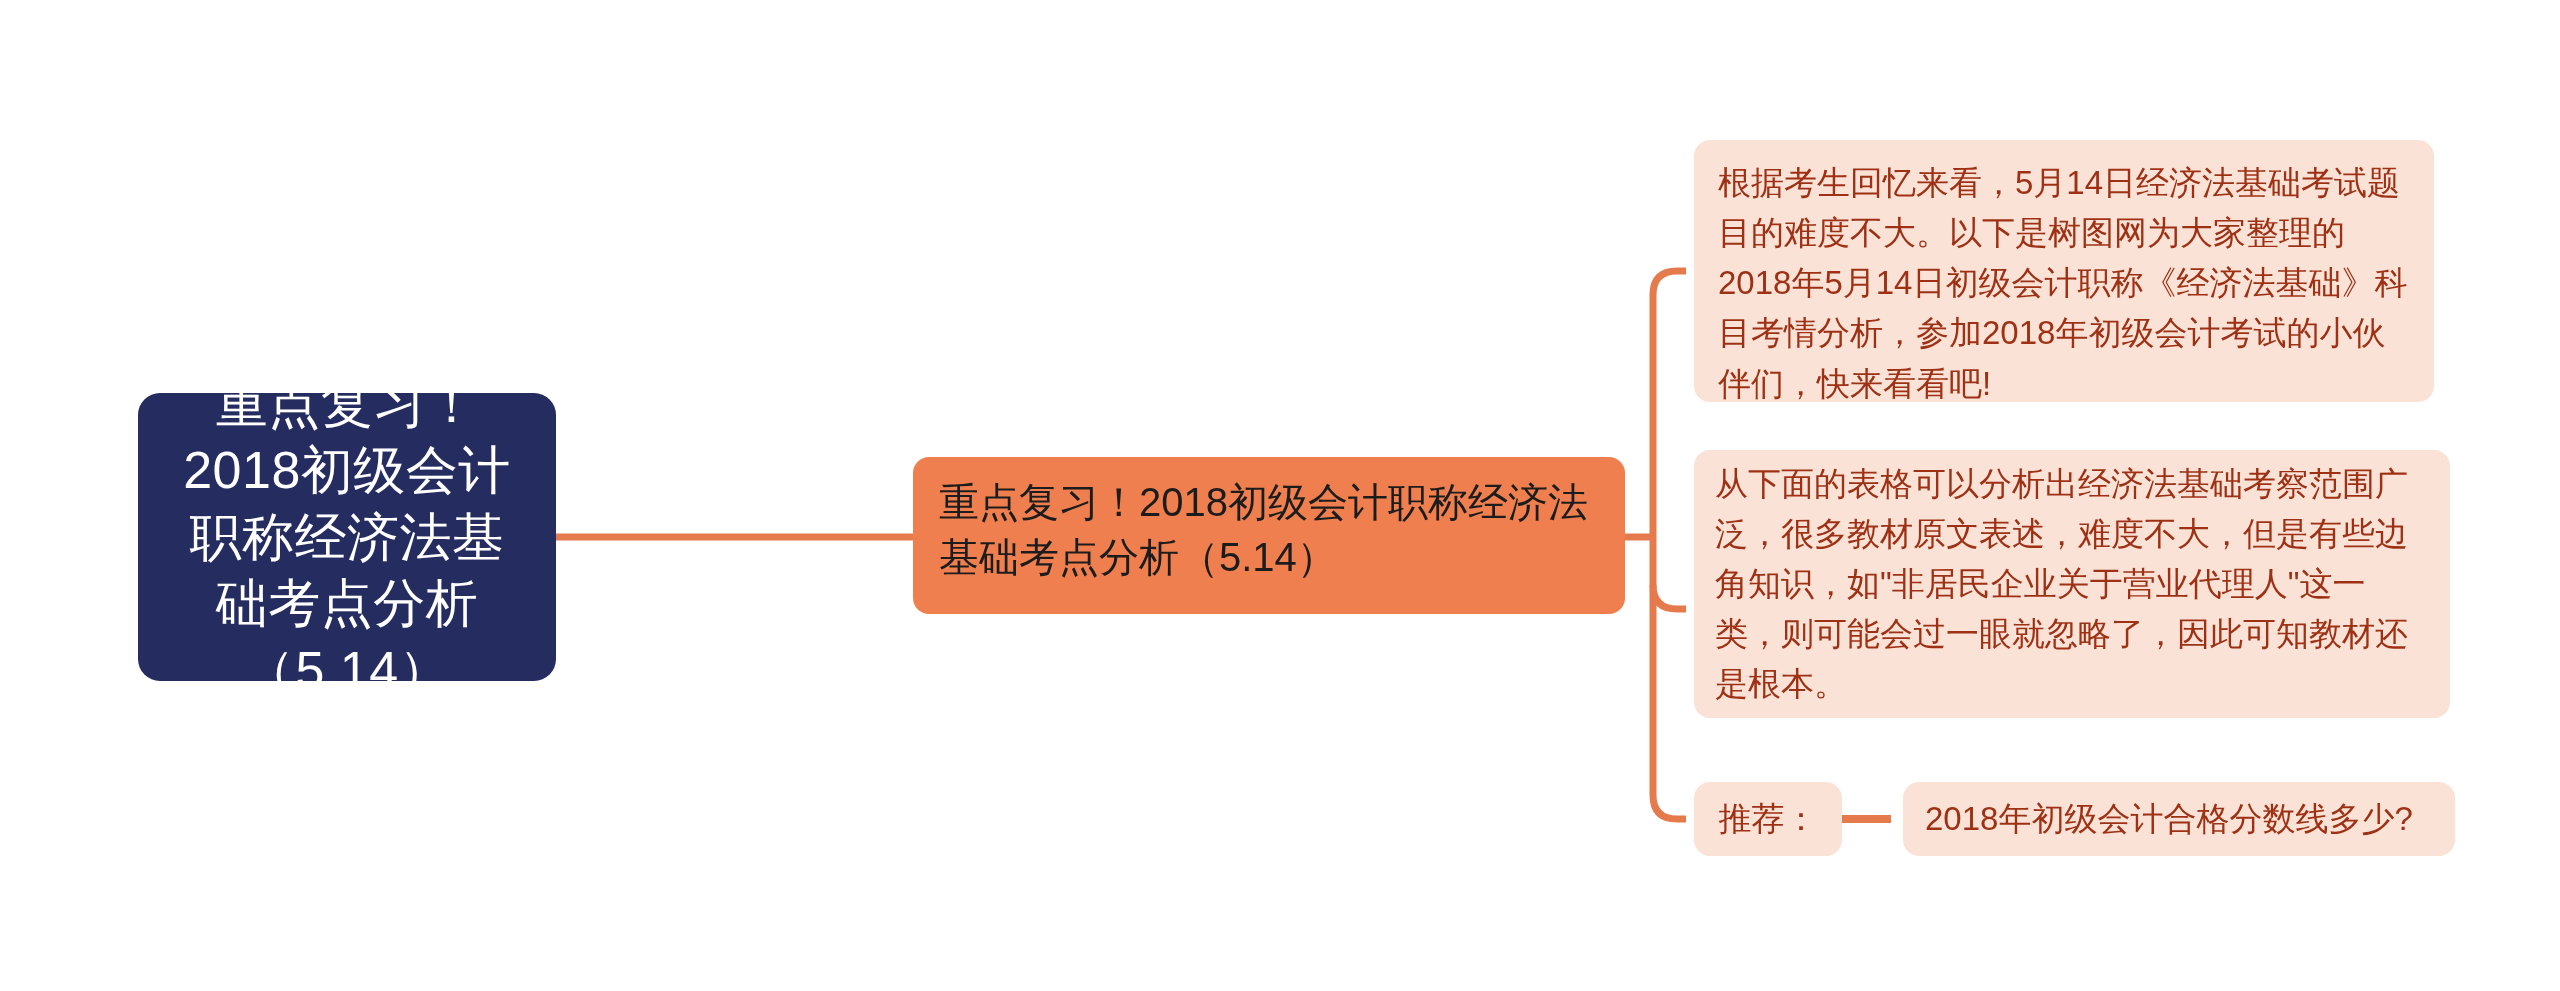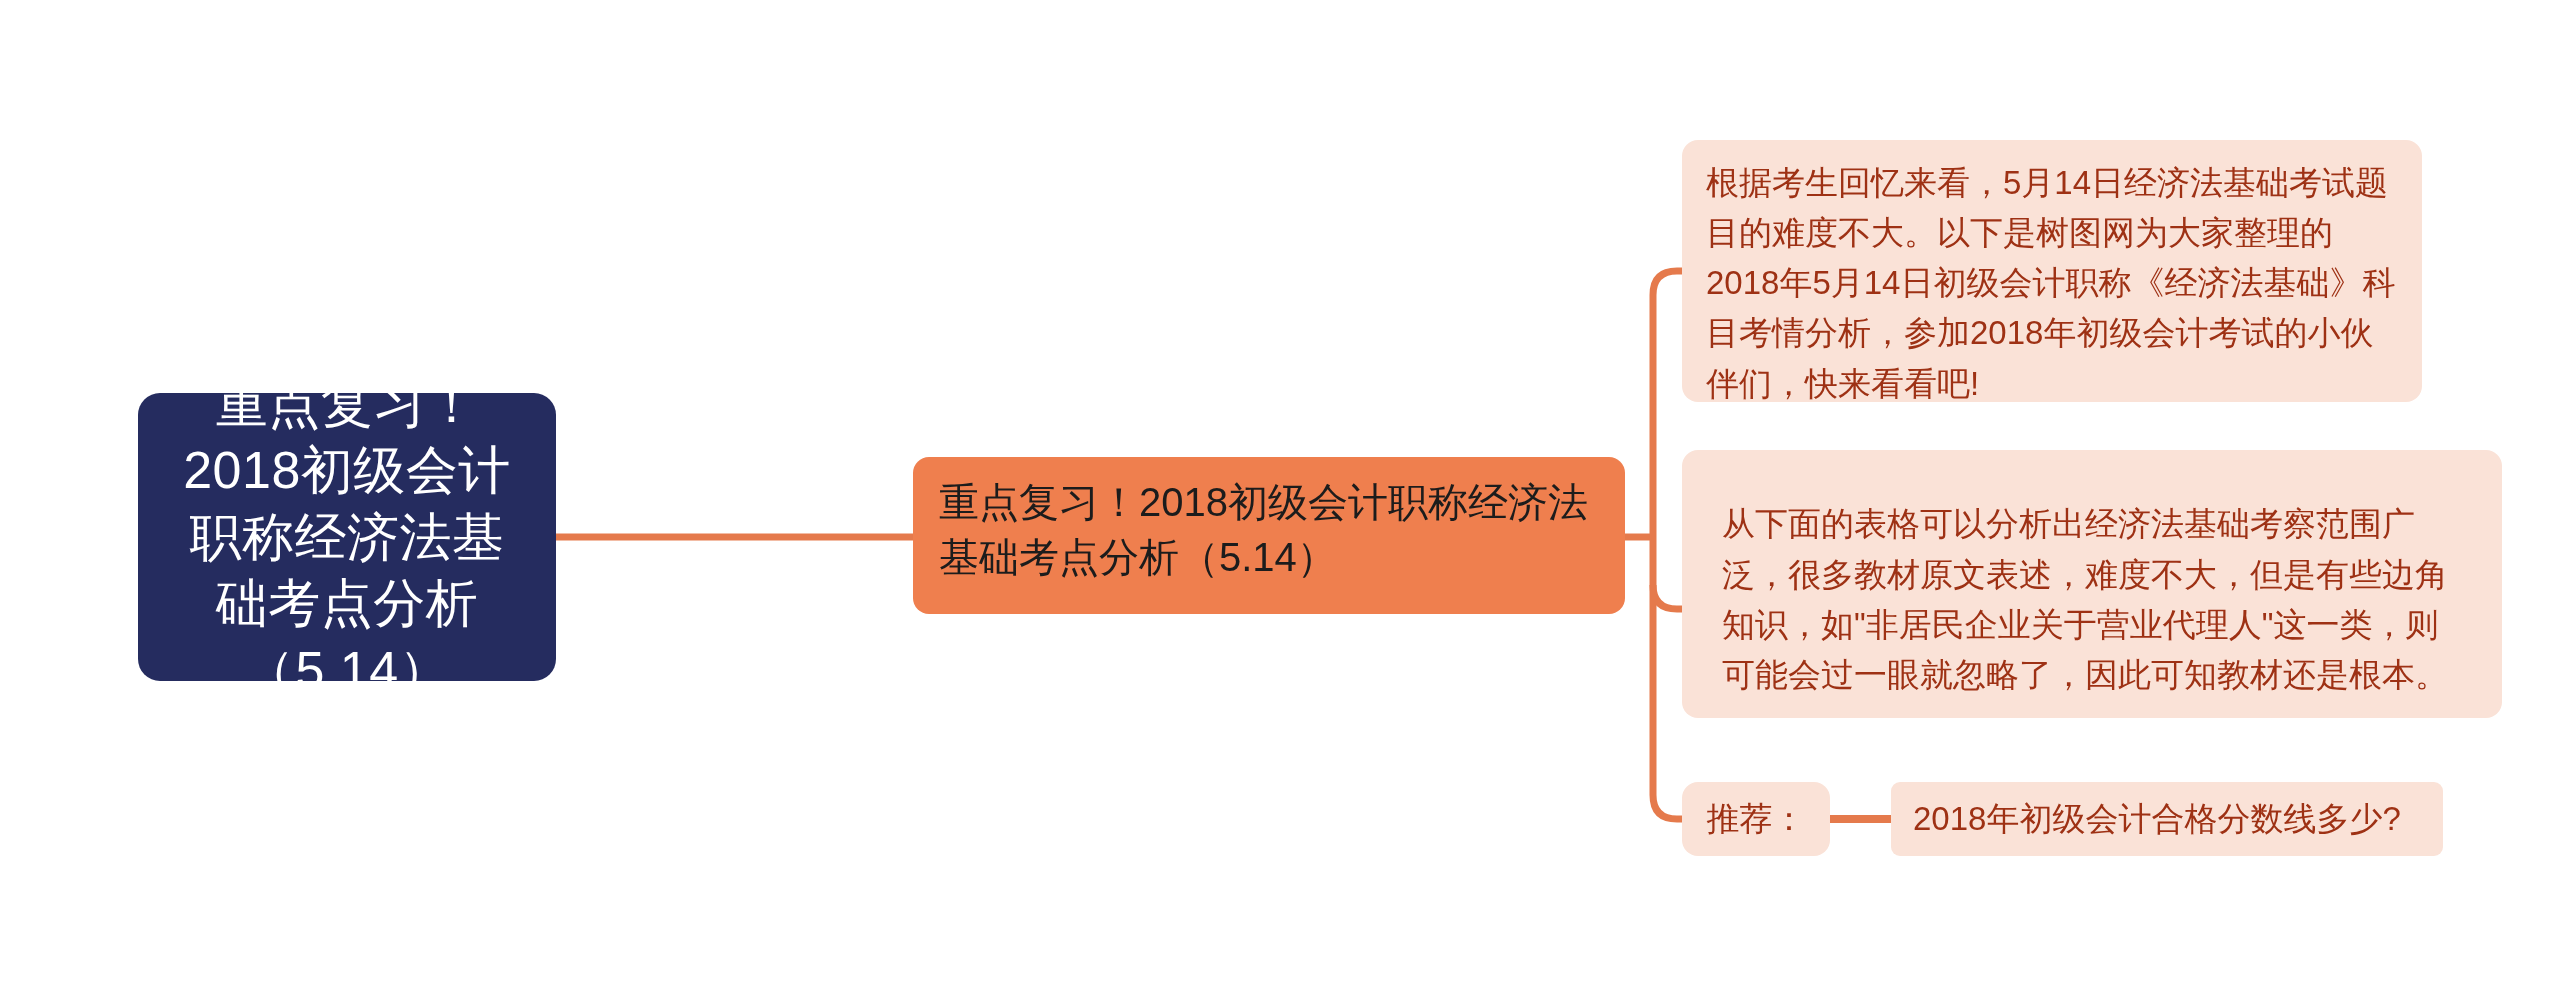--- a/index.html
+++ b/index.html
@@ -82,20 +82,21 @@
     font-size: 40px;
     line-height: 1.38;
     text-align: left;
     padding-top: 8px;
   }
 
   
   .node-pink {
     background: #fae2d7;
     border-radius: 16px;
+    margin-left: 12px;
   }
   .node-pink .node-text {
     color: #9e3114;
   }
 
   #node-detail-1 {
     left: 1682px;
     top: 140px;
     width: 740px;
     height: 262px;
@@ -104,24 +105,24 @@
   }
   #node-detail-1 .node-text {
     font-size: 33px;
     line-height: 1.52;
     text-align: left;
   }
 
   #node-detail-2 {
     left: 1682px;
     top: 450px;
-    width: 820px;
+    width: 756px;
     height: 268px;
-    padding: 18px 40px;
-    align-items: flex-end;
+    padding: 18px 21px;
+    align-items: center;
   }
   #node-detail-2 .node-text {
     font-size: 33px;
     line-height: 1.52;
     text-align: left;
   }
 
   #node-reco-label {
     left: 1682px;
     top: 782px;
@@ -136,21 +137,20 @@
     text-align: center;
   }
 
   #node-reco-item {
     left: 1891px;
     top: 782px;
     width: 552px;
     height: 74px;
     padding: 6px 22px;
     justify-content: flex-start;
-    border-radius: 9px;
   }
   #node-reco-item .node-text {
     font-size: 33px;
     line-height: 1.3;
     text-align: left;
     white-space: nowrap;
   }
 </style>
 </head>
 <body>

